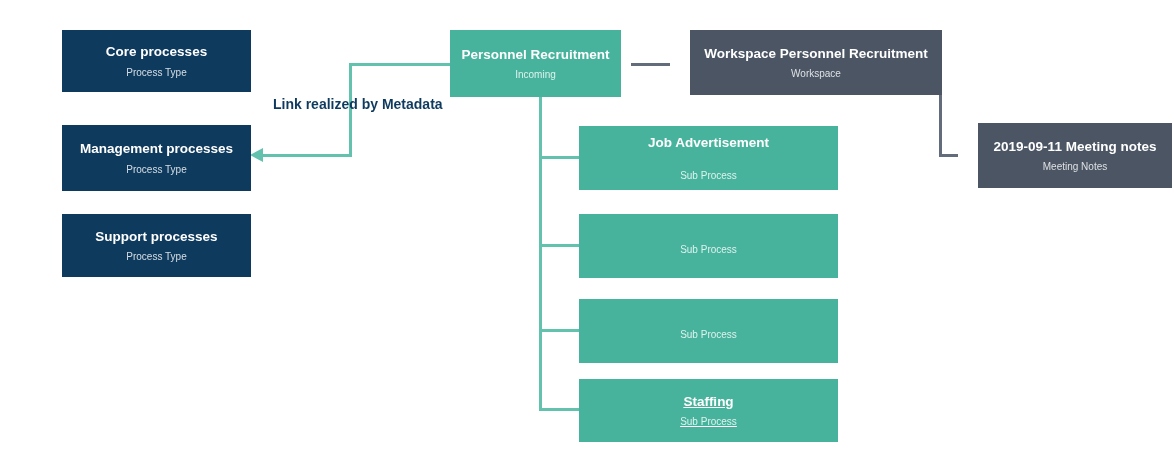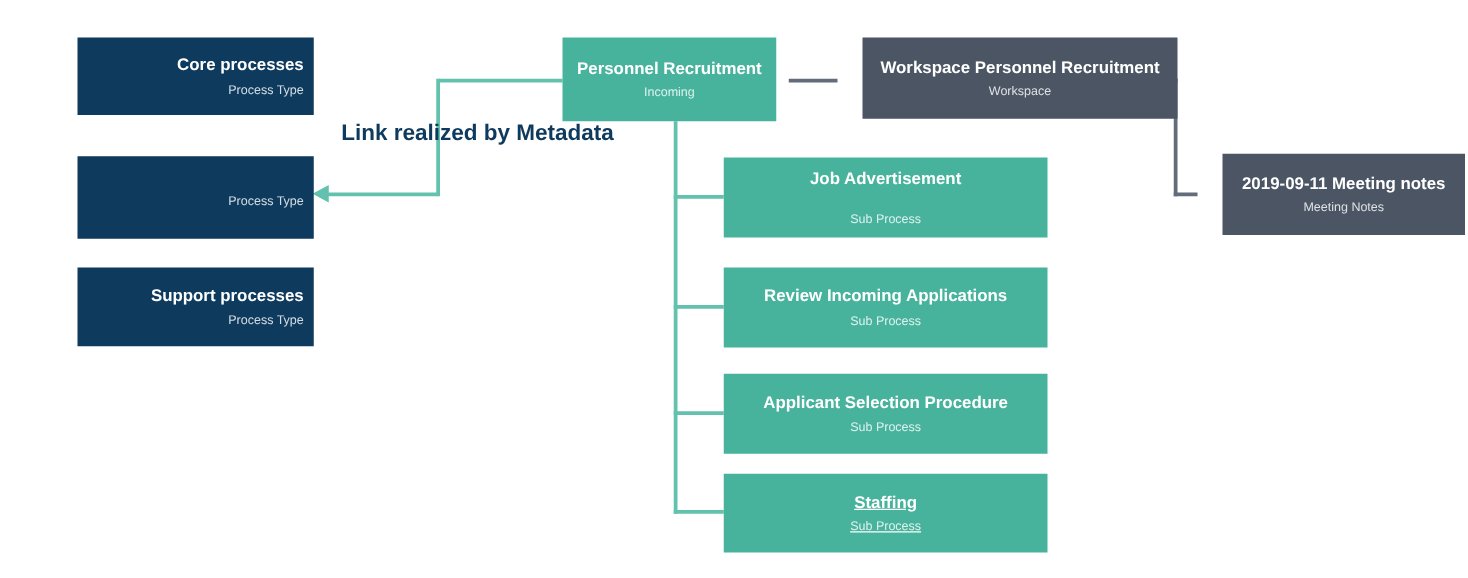--- a/index.html
+++ b/index.html
@@ -10,33 +10,33 @@
     --gray-line:#636c7a;
     --label:#0e3a5e;
   }
   *{box-sizing:border-box;}
   body{margin:0;background:#ffffff;font-family:"Liberation Sans", sans-serif;}
   .canvas{position:relative;width:1174px;height:462px;background:#ffffff;overflow:hidden;}
 
   .node{position:absolute;display:flex;flex-direction:column;align-items:center;justify-content:center;color:#ffffff;text-align:center;padding:4px 8px;}
   .node .title{font-weight:bold;font-size:13.5px;line-height:1.15;}
   .node .subtitle{font-size:10px;margin-top:7px;color:rgba(255,255,255,0.82);}
-  .navy{background:var(--navy);align-items:flex-end;}
+  .navy{background:var(--navy);}
   .teal{background:var(--teal);}
   .slate{background:var(--slate);margin-left:20px;}
 
   .hline,.vline{position:absolute;}
   .teal-line{background:var(--teal-line);}
   .gray-line{background:var(--gray-line);}
   .hline{height:3px;}
   .vline{width:3px;}
 
   .arrow-left{position:absolute;width:0;height:0;border-top:7px solid transparent;border-bottom:7px solid transparent;border-right:13px solid var(--teal-line);}
 
-  .edge-label{position:absolute;font-weight:bold;font-size:18px;color:var(--label);white-space:nowrap;z-index:5;}
+  .edge-label{position:absolute;font-weight:bold;font-size:14px;color:var(--label);white-space:nowrap;z-index:5;}
 
   
   #n-core{left:62px;top:30px;width:189px;height:62px;}
   #n-management{left:62px;top:125px;width:189px;height:66px;}
   #n-support{left:62px;top:214px;width:189px;height:63px;}
   #n-personnel{left:450px;top:30px;width:171px;height:67px;}
   #n-workspace{left:670px;top:30px;width:252px;height:65px;}
   #n-meeting{left:958px;top:123px;width:194px;height:65px;}
   #n-job{left:579px;top:126px;width:259px;height:64px;gap:12px;}
   #n-review{left:579px;top:214px;width:259px;height:64px;}
@@ -66,20 +66,21 @@
   <div class="hline gray-line" style="left:939px;top:154px;width:19px;"></div>
 
   <div class="edge-label" style="left:273px;top:96px;">Link realized by Metadata</div>
 
   <div class="node navy" id="n-core">
     <div class="title">Core processes</div>
     <div class="subtitle">Process Type</div>
   </div>
 
   <div class="node navy" id="n-management">
+    <div class="title">Management processes</div>
     <div class="subtitle">Process Type</div>
   </div>
 
   <div class="node navy" id="n-support">
     <div class="title">Support processes</div>
     <div class="subtitle">Process Type</div>
   </div>
 
   <div class="node teal" id="n-personnel">
     <div class="title">Personnel Recruitment</div>
@@ -95,26 +96,24 @@
     <div class="title">2019-09-11 Meeting notes</div>
     <div class="subtitle">Meeting Notes</div>
   </div>
 
   <div class="node teal" id="n-job">
     <div class="title">Job Advertisement</div>
     <div class="subtitle">Sub Process</div>
   </div>
 
   <div class="node teal" id="n-review">
-    <div class="title">Review Incoming Applications</div>
     <div class="subtitle">Sub Process</div>
   </div>
 
   <div class="node teal" id="n-applicant">
-    <div class="title">Applicant Selection Procedure</div>
     <div class="subtitle">Sub Process</div>
   </div>
 
   <div class="node teal" id="n-staffing">
     <div class="title">Staffing</div>
     <div class="subtitle">Sub Process</div>
   </div>
 
 </div>
 

